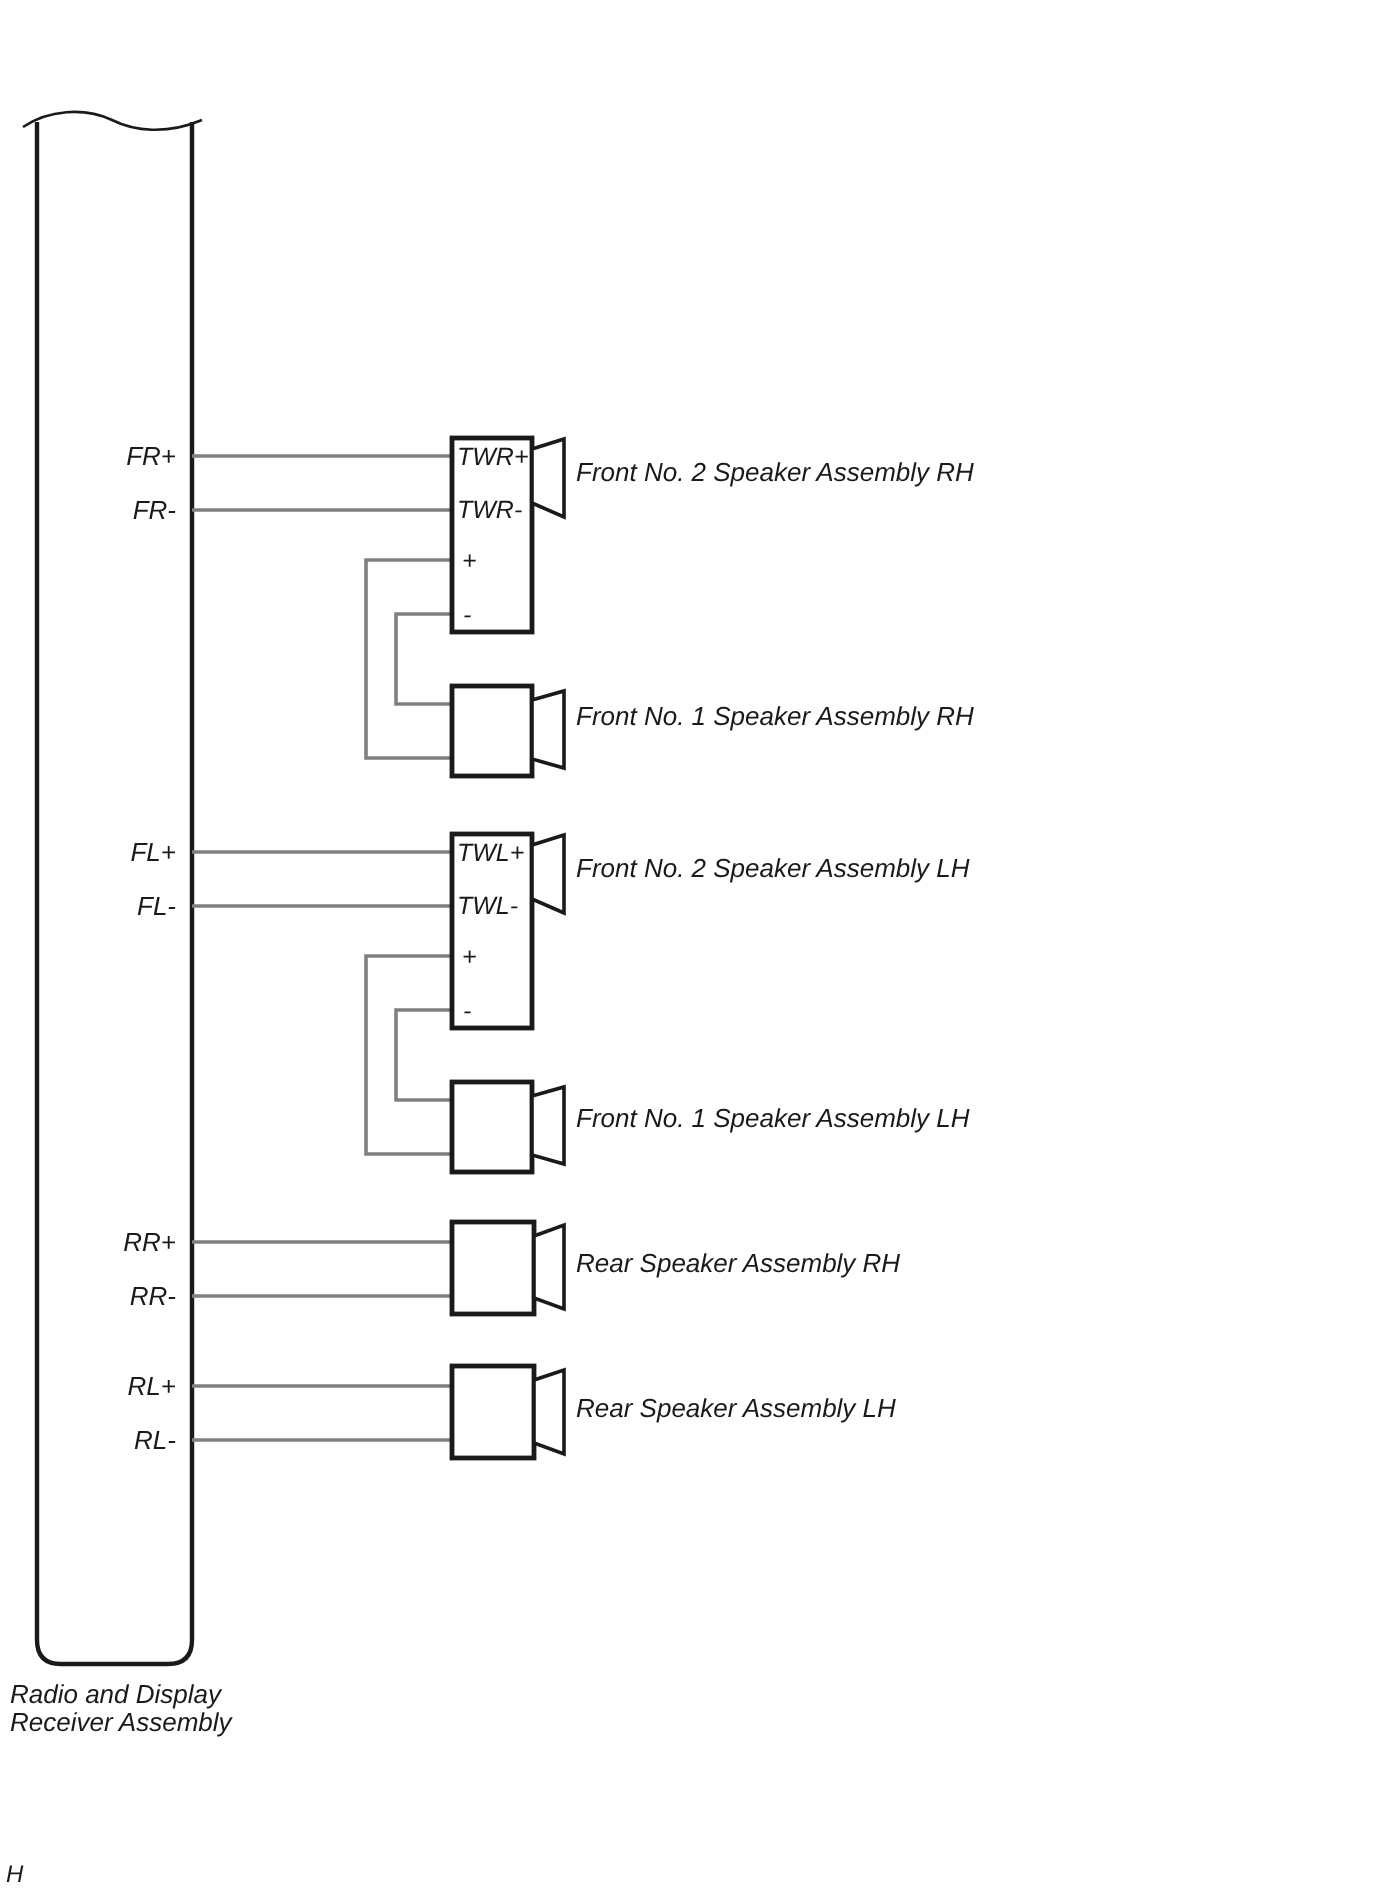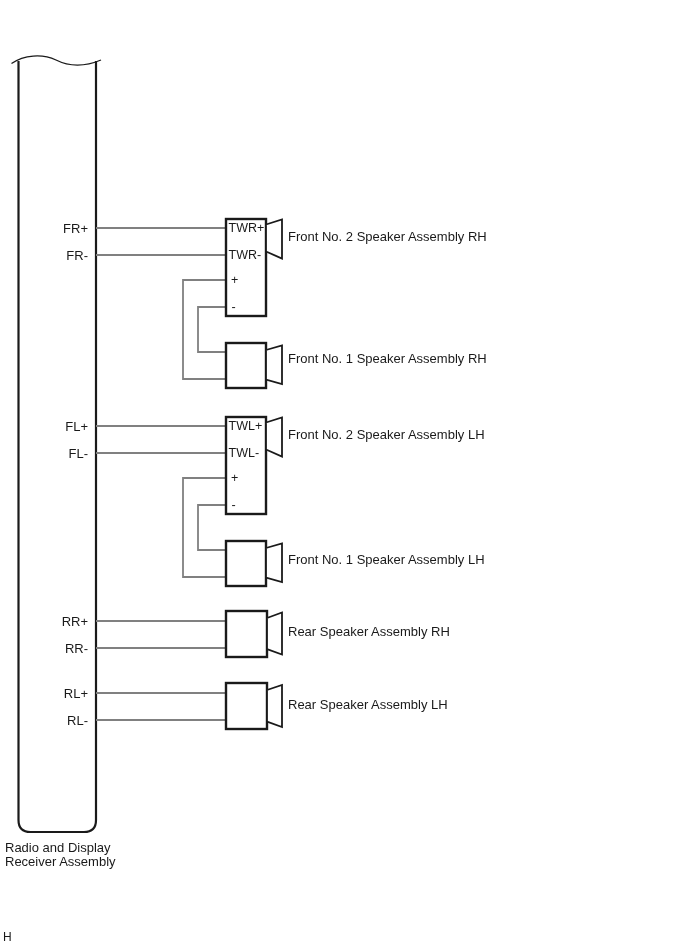--- a/index.html
+++ b/index.html
@@ -7,20 +7,21 @@
     padding: 0;
     background: #ffffff;
     width: 688px;
     height: 949px;
     font-family: "Liberation Sans", sans-serif;
   }
   .diagram-wrap {
     position: relative;
     width: 688px;
     height: 872px;
+    font-style: italic;
   }
   svg text {
     font-family: "Liberation Sans", sans-serif;
     fill: #1a1a1a;
   }
   .lbl   { font-size: 13px; }
   .term  { font-size: 12.5px; }
   .mark  { font-size: 12px; }
   .outline { stroke: #1a1a1a; fill: none; }
   .boxfill { stroke: #1a1a1a; fill: #ffffff; }

